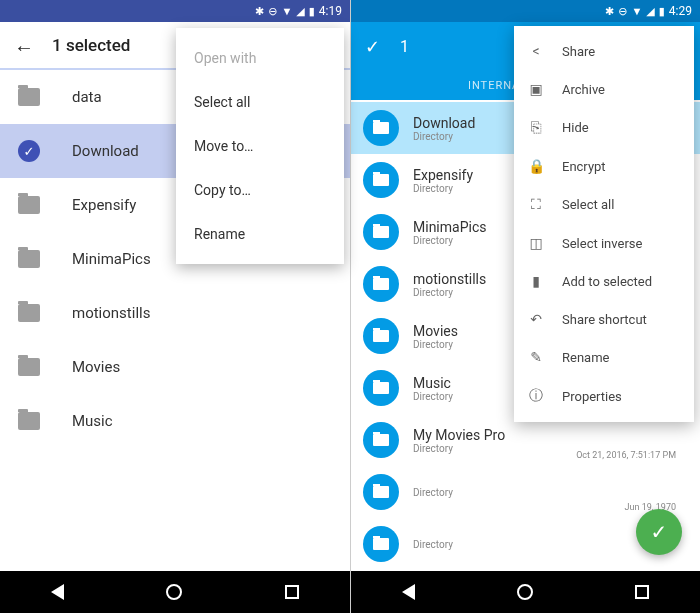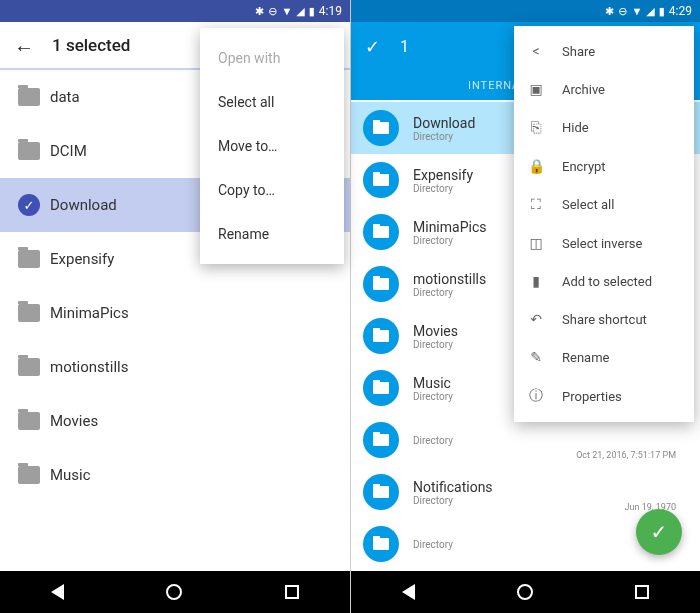--- a/index.html
+++ b/index.html
@@ -11,28 +11,28 @@
 .sb-left { background: #3a4fa0; color: #fff; }
 .sb-right { background: #0277bd; color: #fff; }
 .sb-icon { font-size: 11px; }
 
 
 .tb1 { height: 48px; background: #fff; display: flex; align-items: center; padding: 0 14px; gap: 18px; font-size: 17px; font-weight: 500; color: #222; border-bottom: 2px solid #c6d3f5; }
 .arrow-back { font-size: 20px; }
 
 
 .list1 { flex: 1; overflow: hidden; }
-.row1 { height: 54px; display: flex; align-items: center; padding: 0 18px; gap: 10px; font-size: 15px; color: #333; }
+.row1 { height: 54px; display: flex; align-items: center; padding: 0 18px; gap: 32px; font-size: 15px; color: #333; }
 .row1.selected { background: #c3cdf0; }
 .folder-ico { width: 22px; height: 18px; background: #9e9e9e; border-radius: 2px; position: relative; }
 .folder-ico::before { content: ""; position: absolute; top: -3px; left: 0; width: 10px; height: 3px; background: #9e9e9e; border-radius: 1px 1px 0 0; }
 .check-circ { width: 22px; height: 22px; border-radius: 50%; background: #3f51b5; display: flex; align-items: center; justify-content: center; color: #fff; font-size: 13px; }
 
 
-.menu1 { position: absolute; top: 28px; right: 6px; width: 144px; background: #fff; box-shadow: 0 4px 14px rgba(0,0,0,.3); padding: 8px 0; z-index: 5; }
+.menu1 { position: absolute; top: 28px; right: 6px; width: 168px; background: #fff; box-shadow: 0 4px 14px rgba(0,0,0,.3); padding: 8px 0; z-index: 5; }
 .mi1 { padding: 14px 18px; font-size: 14px; color: #333; }
 .mi1.disabled { color: #aaa; }
 
 
 .tb2 { height: 48px; background: #039be5; color: #fff; display: flex; align-items: center; padding: 0 14px; gap: 20px; font-size: 16px; }
 .check-ico { font-size: 18px; }
 .subbar { height: 32px; background: #039be5; color: #cde9f7; font-size: 11px; letter-spacing: 1px; display: flex; align-items: center; justify-content: center; border-bottom: 2px solid #fff; }
 
 
 .list2 { flex: 1; overflow: hidden; background: #fff; }
@@ -74,24 +74,20 @@
   </div>
   <div class="tb1">
     <span class="arrow-back">←</span>
     <span>1 selected</span>
   </div>
   <div class="list1" id="list1">
       <div class="row1">
         <div class="folder-ico"></div>
         <span>data</span>
       </div>
-      <div class="row1">
-        <div class="folder-ico"></div>
-        <span>DCIM</span>
-      </div>
       <div class="row1 selected">
         <div class="check-circ">✓</div>
         <span>Download</span>
       </div>
       <div class="row1">
         <div class="folder-ico"></div>
         <span>Expensify</span>
       </div>
       <div class="row1">
         <div class="folder-ico"></div>
@@ -193,30 +189,30 @@
         <div class="row2-text">
           <div class="row2-title">Music</div>
           <div class="row2-sub">Directory</div>
         </div>
       </div>
       <div class="row2">
         <div class="circ">
           <div class="fld"></div>
         </div>
         <div class="row2-text">
+          <div class="row2-title">My Movies Pro</div>
           <div class="row2-sub">Directory</div>
         </div>
         <div class="row2-date">Oct 21, 2016, 7:51:17 PM</div>
       </div>
       <div class="row2">
         <div class="circ">
           <div class="fld"></div>
         </div>
         <div class="row2-text">
-          <div class="row2-title">Notifications</div>
           <div class="row2-sub">Directory</div>
         </div>
         <div class="row2-date">Jun 19, 1970</div>
       </div>
       <div class="row2">
         <div class="circ">
           <div class="fld"></div>
         </div>
         <div class="row2-text">
           <div class="row2-sub">Directory</div>

